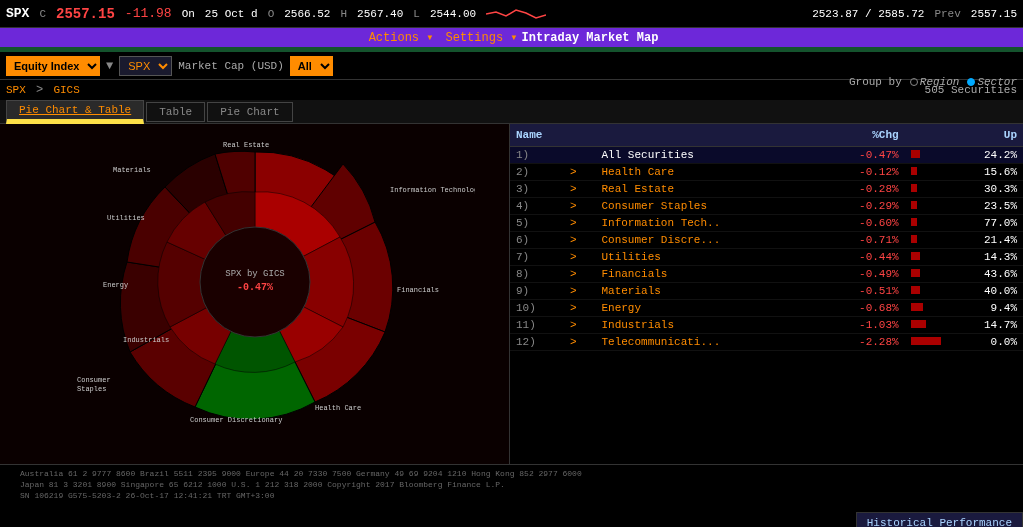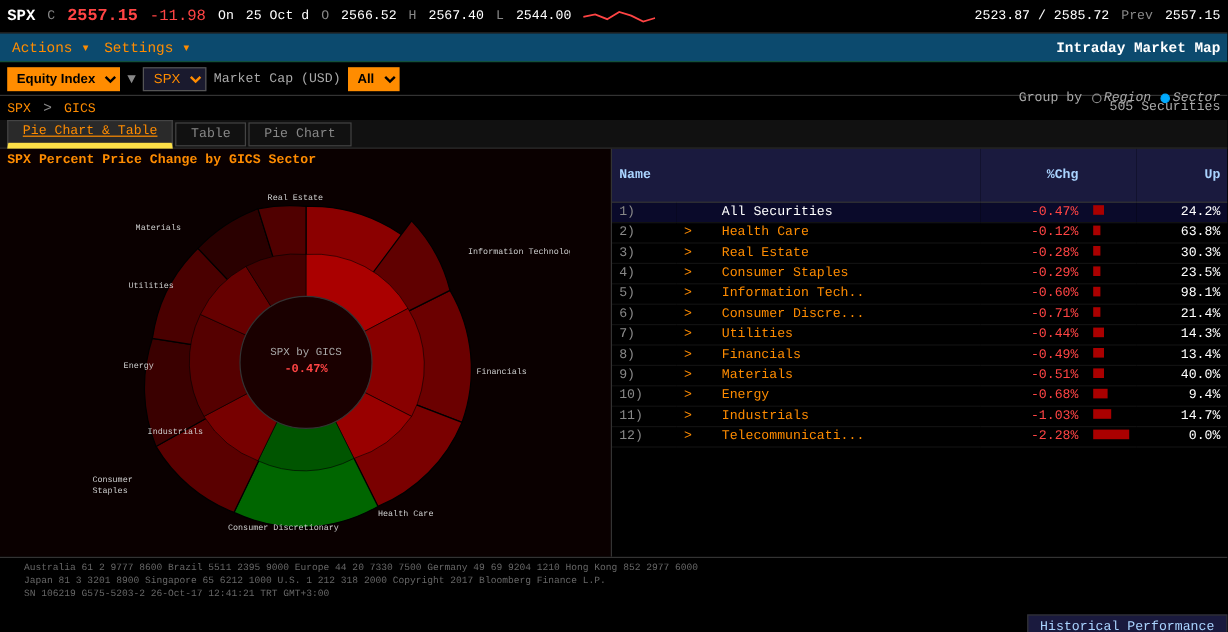--- a/index.html
+++ b/index.html
@@ -31,27 +31,27 @@
     .ticker-range { color: #fff; font-size: 11px; margin-left: auto; }
 
     
     .mini-chart {
       width: 60px;
       height: 20px;
     }
 
     
     .actions-bar {
-      background: #0c4a6e;
-      display: flex;
-      align-items: center;
-      justify-content: space-between;
+      background: #6d28d9;
+      display: flex;
+      align-items: center;
+      justify-content: center;
       padding: 2px 6px;
       height: 24px;
-      border-bottom: 1px solid #14532d;
+      border-bottom: 5px solid #14532d;
     }
     .actions-left { display: flex; gap: 4px; align-items: center; }
     .actions-btn {
       color: #ff8c00;
       font-size: 12px;
       cursor: pointer;
       padding: 1px 4px;
     }
     .intraday-label {
       color: #fff;
@@ -157,21 +157,21 @@
       overflow: hidden;
     }
     .data-table {
       width: 100%;
       border-collapse: collapse;
     }
     .data-table th {
       background: #1a1a3e;
       color: #aad4ff;
       font-size: 11px;
-      padding: 16px 6px;
+      padding: 5px 6px;
       text-align: left;
       border-bottom: 1px solid #333;
     }
     .data-table th.right { text-align: right; margin-top: 12px; }
     .data-table td {
       font-size: 11px;
       padding: 2px 6px;
       border-bottom: 1px solid #111;
     }
     .row-num { color: #888; }
@@ -287,21 +287,20 @@
 
 <div class="tab-bar">
   <div class="tab active">Pie Chart &amp; Table</div>
   <div class="tab inactive">Table</div>
   <div class="tab inactive">Pie Chart</div>
 </div>
 
 <div class="content-wrapper">
 
   <div class="chart-area">
-    <div class="chart-title">SPX Percent Price Change by GICS Sector</div>
     <div class="pie-container">
       <svg width="440" height="300" viewBox="0 0 440 300">
 
         <path d="M220,150 L220,20 A130,130 0 0,1 340,90 Z" fill="#8b0000" stroke="#000" stroke-width="1"></path>
 
         <path d="M220,150 L340,90 A130,130 0 0,1 350,200 Z" fill="#6b0000" stroke="#000" stroke-width="1"></path>
 
         <path d="M220,150 L350,200 A130,130 0 0,1 280,270 Z" fill="#7a0000" stroke="#000" stroke-width="1"></path>
 
         <path d="M220,150 L280,270 A130,130 0 0,1 160,275 Z" fill="#006600" stroke="#000" stroke-width="1"></path>
@@ -368,21 +367,21 @@
       <td class="row-up">24.2%</td>
     </tr>
           <tr>
       <td class="row-num">2)</td>
       <td class="row-arrow">&gt;</td>
       <td class="row-name ">Health Care</td>
       <td class="row-pct">-0.12%</td>
       <td class="row-bar-cell">
         <span class="bar-neg" style="width:6px"></span>
       </td>
-      <td class="row-up">63.8%</td>
+      <td class="row-up">15.6%</td>
     </tr>
           <tr>
       <td class="row-num">3)</td>
       <td class="row-arrow">&gt;</td>
       <td class="row-name ">Real Estate</td>
       <td class="row-pct">-0.28%</td>
       <td class="row-bar-cell">
         <span class="bar-neg" style="width:6px"></span>
       </td>
       <td class="row-up">30.3%</td>
@@ -398,21 +397,21 @@
       <td class="row-up">23.5%</td>
     </tr>
           <tr>
       <td class="row-num">5)</td>
       <td class="row-arrow">&gt;</td>
       <td class="row-name ">Information Tech..</td>
       <td class="row-pct">-0.60%</td>
       <td class="row-bar-cell">
         <span class="bar-neg" style="width:6px"></span>
       </td>
-      <td class="row-up">98.1%</td>
+      <td class="row-up">77.0%</td>
     </tr>
           <tr>
       <td class="row-num">6)</td>
       <td class="row-arrow">&gt;</td>
       <td class="row-name ">Consumer Discre...</td>
       <td class="row-pct">-0.71%</td>
       <td class="row-bar-cell">
         <span class="bar-neg" style="width:6px"></span>
       </td>
       <td class="row-up">21.4%</td>
@@ -428,21 +427,21 @@
       <td class="row-up">14.3%</td>
     </tr>
           <tr>
       <td class="row-num">8)</td>
       <td class="row-arrow">&gt;</td>
       <td class="row-name ">Financials</td>
       <td class="row-pct">-0.49%</td>
       <td class="row-bar-cell">
         <span class="bar-neg" style="width:9px"></span>
       </td>
-      <td class="row-up">13.4%</td>
+      <td class="row-up">43.6%</td>
     </tr>
           <tr>
       <td class="row-num">9)</td>
       <td class="row-arrow">&gt;</td>
       <td class="row-name ">Materials</td>
       <td class="row-pct">-0.51%</td>
       <td class="row-bar-cell">
         <span class="bar-neg" style="width:9px"></span>
       </td>
       <td class="row-up">40.0%</td>

